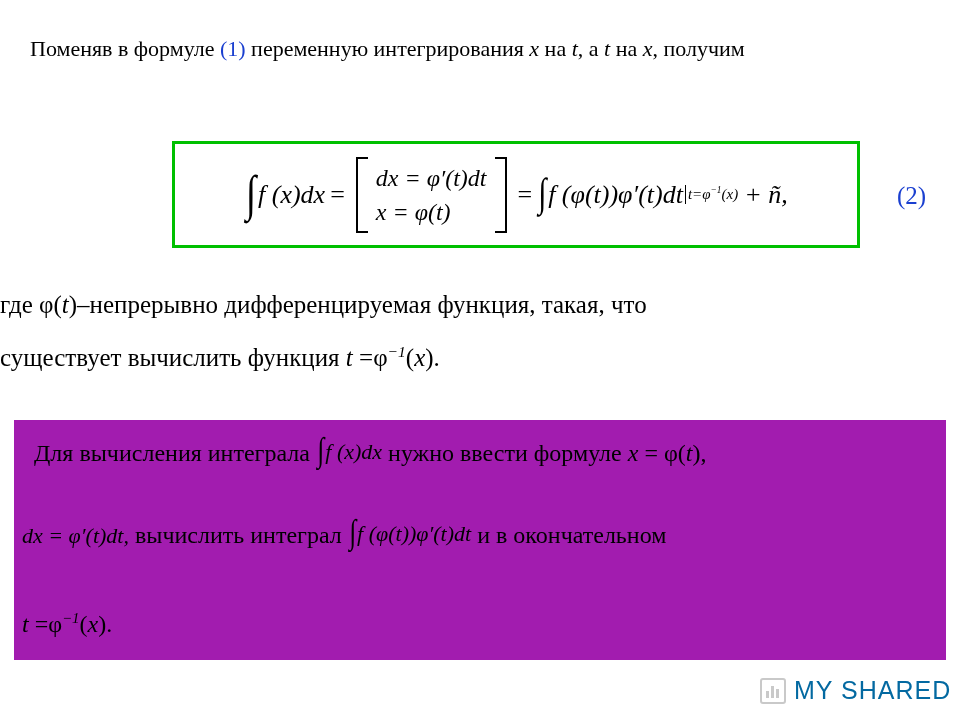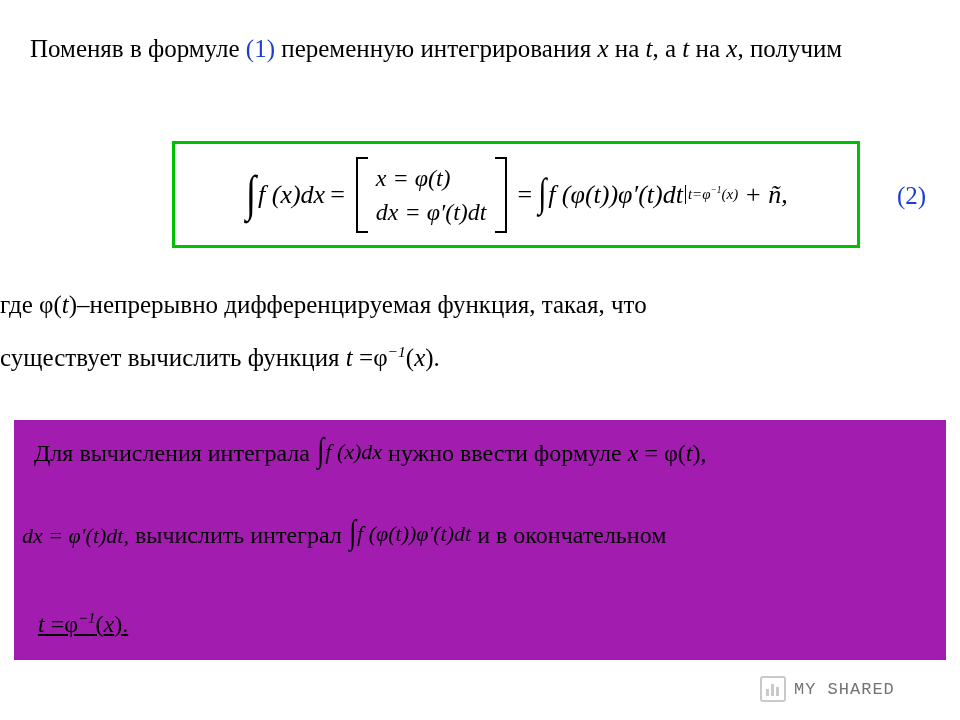--- a/index.html
+++ b/index.html
@@ -21,21 +21,21 @@
     width: 960px;
     height: 720px;
   }
 
   
   .intro {
     position: absolute;
     left: 30px;
     top: 26px;
     width: 900px;
-    font-size: 25px;
+    font-size: 22px;
     line-height: 46px;
   }
   .intro .num-ref { color: #1a3fd0; }
   .it { font-style: italic; }
 
   
   .formula-box {
     position: absolute;
     left: 172px;
     top: 141px;
@@ -143,21 +143,21 @@
     background: #a21caf;
   }
   .y-line {
     position: absolute;
     font-size: 24px;
     white-space: nowrap;
   }
   .y1 { left: 20px; top: 16px; }
   .y2 { left: 8px;  top: 74px; margin-top: 24px; }
   .y3 { left: 8px;  top: 138px; }
-  .y4 { left: 24px;  top: 190px; text-decoration: underline; }
+  .y4 { left: 8px;  top: 190px; }
   .inl {
     display: inline-flex;
     align-items: center;
     font-size: 22px;
     transform: translateY(2px);
   }
 
   
   .watermark {
     position: absolute;
@@ -180,24 +180,24 @@
     position: absolute;
     bottom: 4px;
     width: 3px;
     background: #c9c9c9;
     display: block;
   }
   .wm-logo i:nth-child(1) { left: 4px;  height: 7px; }
   .wm-logo i:nth-child(2) { left: 9px;  height: 12px; }
   .wm-logo i:nth-child(3) { left: 14px; height: 9px; }
   .wm-text {
-    font-family: Liberation Mono, monospace;
-    font-size: 17px;
+    font-family: Liberation Sans, sans-serif;
+    font-size: 25px;
     letter-spacing: 1px;
-    color: #737373;
+    color: #0369a1;
   }
 </style>
 </head>
 <body>
 
 <div class="slide">
 
   <div class="intro">
     <span>Поменяв в формуле </span><span class="num-ref">(1)</span><span> переменную интегрирования </span><span class="it">x</span><span> на </span><span class="it">t</span><span>, а </span><span class="it">t</span><span> на </span><span class="it">x</span><span>, получим</span>
   </div>
@@ -205,22 +205,22 @@
   <div class="formula-box">
     <div class="formula-inner">
       <div class="eqrow">
         <span class="bigint">∫</span>
         <span class="mi">f (x)dx</span>
         <span class="op">=</span>
 
         <span class="system">
           <span class="brk left"></span>
           <span class="system-rows">
+            <span class="mi">dx = φ′(t)dt</span>
             <span class="mi">x = φ(t)</span>
-            <span class="mi">dx = φ′(t)dt</span>
           </span>
           <span class="brk right"></span>
         </span>
 
         <span class="op">=</span>
         <span class="bigint small">∫</span>
         <span class="mi">f (φ(t))φ′(t)dt</span>
 
         <span class="evalbar">
           <span class="vbar"></span>

